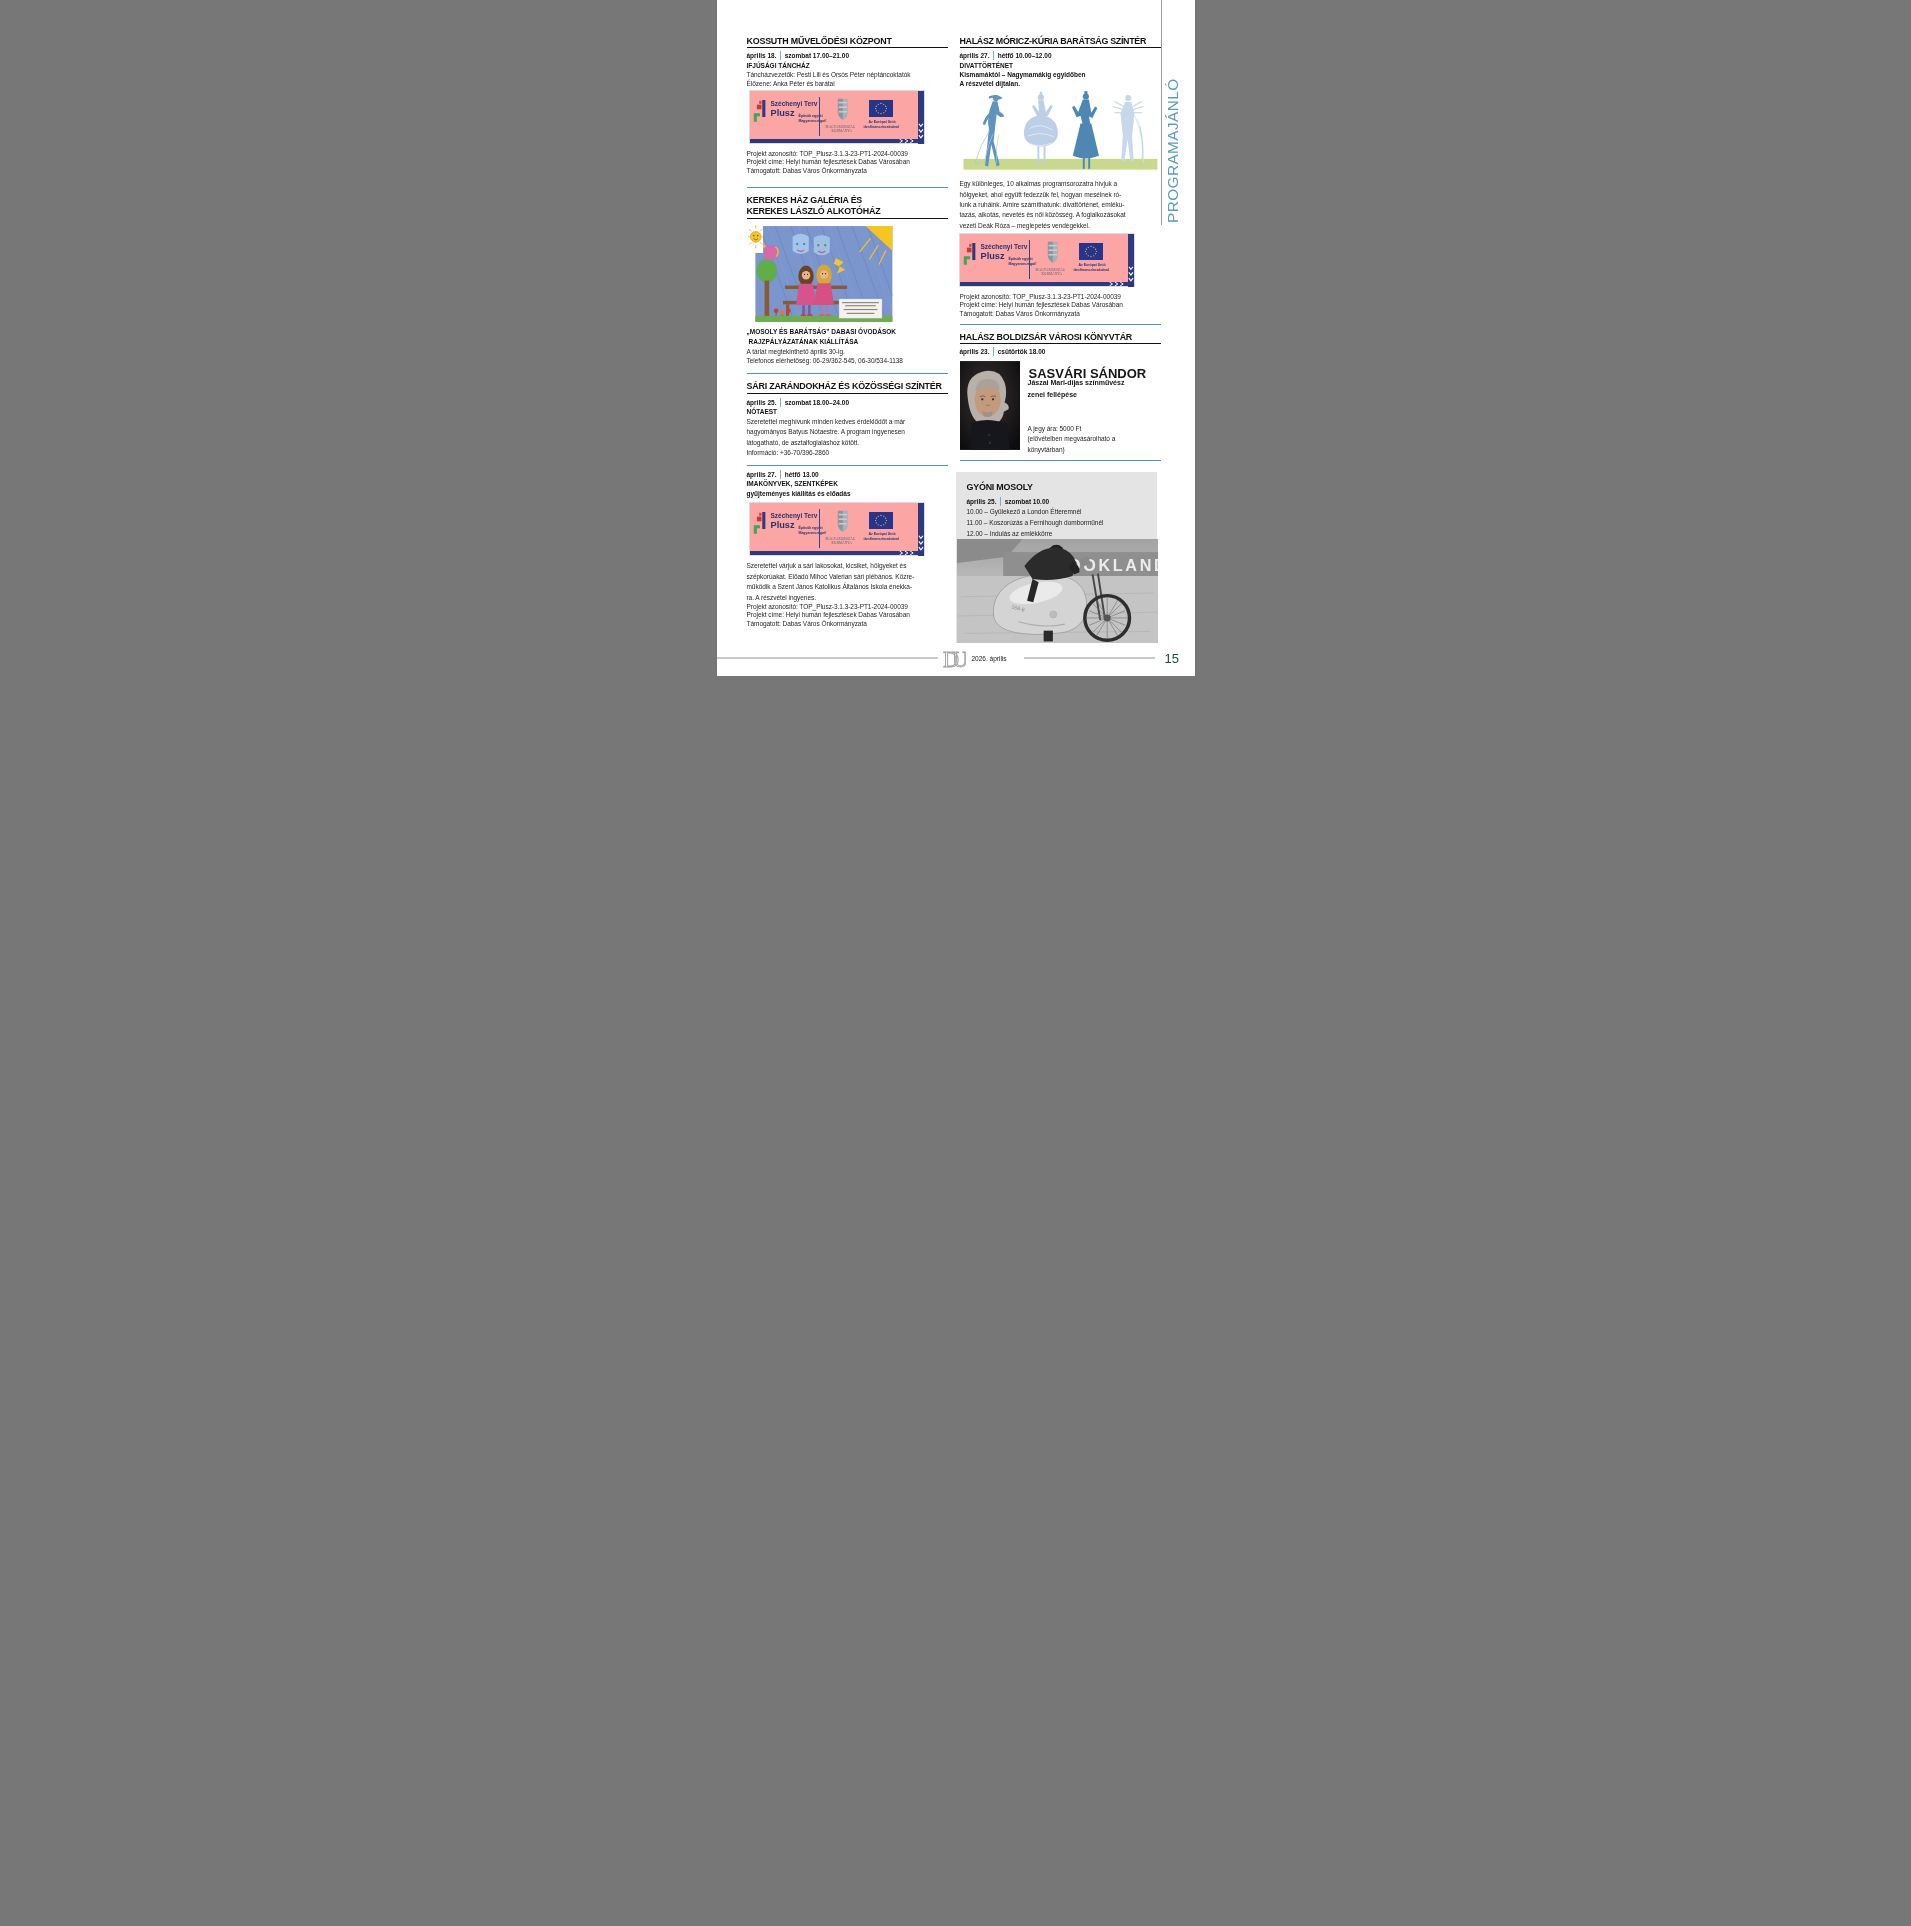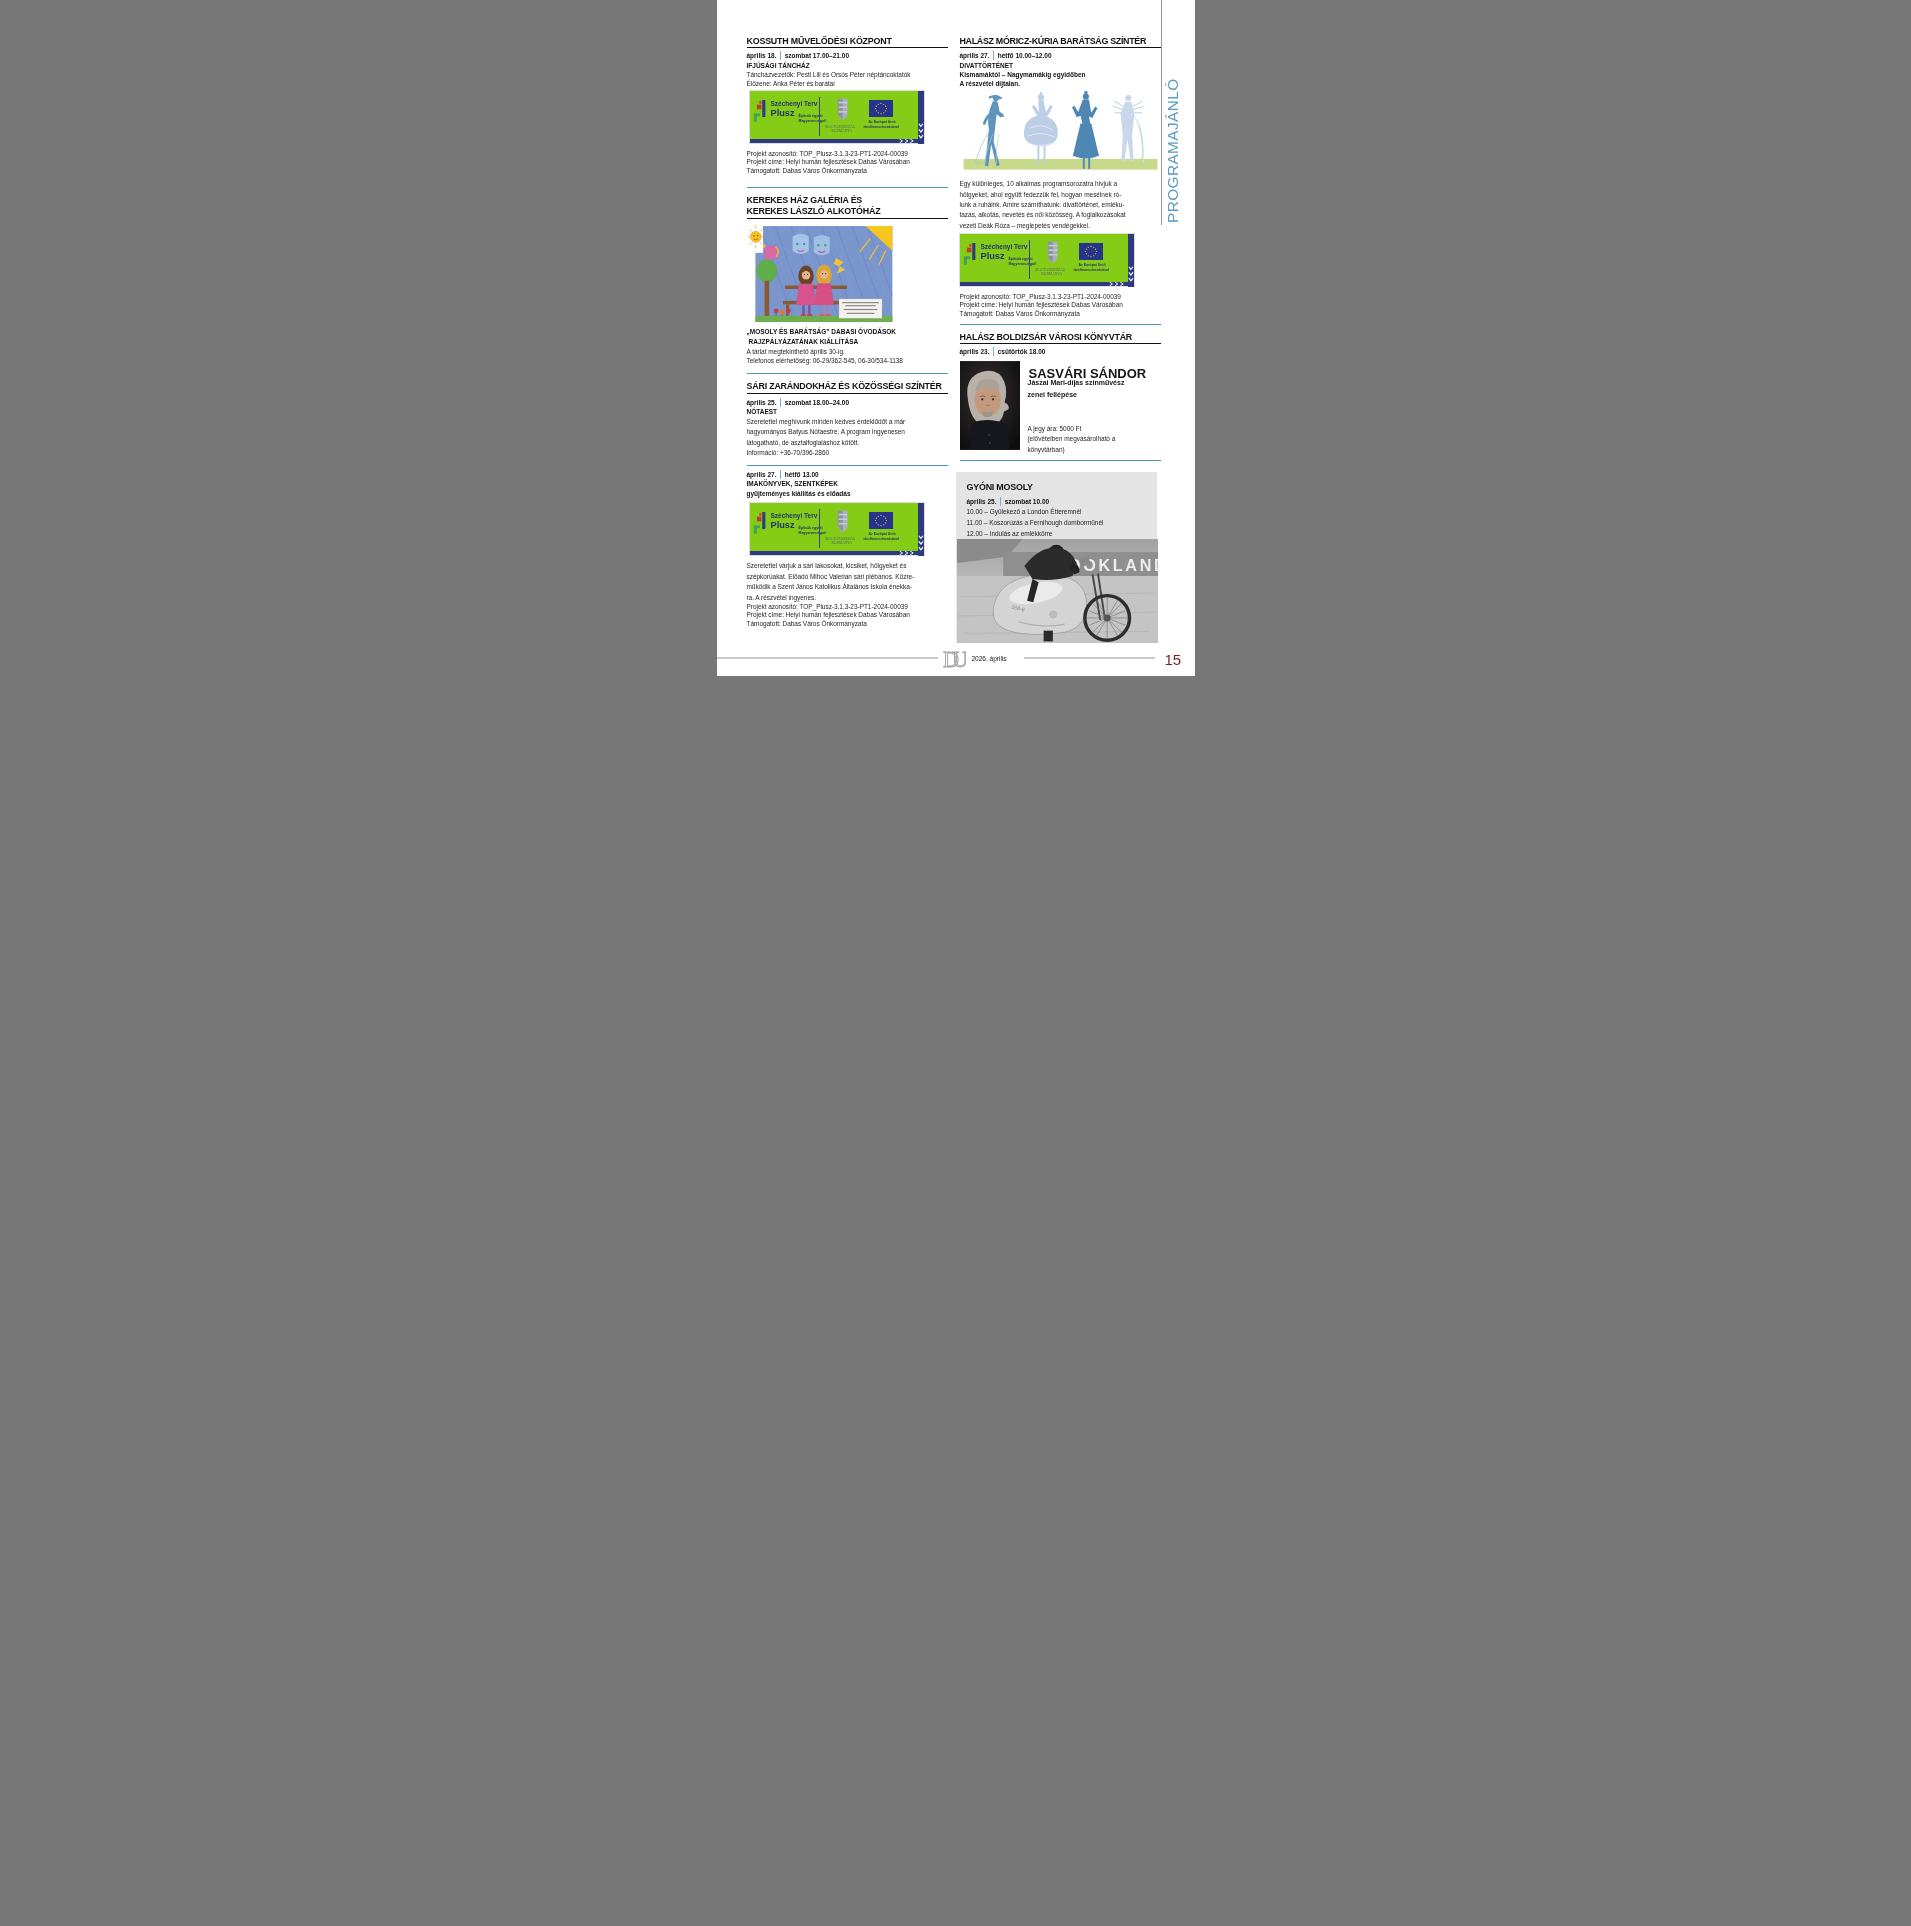--- a/index.html
+++ b/index.html
@@ -7,36 +7,36 @@
         font-family:"Liberation Sans",sans-serif;overflow:hidden;}
   .t{position:absolute;white-space:nowrap;color:#161616;}
   .h{font-size:8.9px;font-weight:700;letter-spacing:-0.2px;color:#111;}
   .b17{font-size:6.5px;font-weight:700;color:#111;}
   .l17{font-size:6.5px;font-weight:400;color:#1f1f1f;letter-spacing:-0.04px;}
   .rule{position:absolute;height:1.2px;background:#121212;}
   .brule{position:absolute;height:1.2px;background:#4e96c0;}
   .daterow{position:absolute;display:flex;align-items:center;gap:3.5px;}
   .daterow .d{font-size:6.5px;font-weight:700;color:#111;white-space:nowrap;}
   .dbar{width:1.2px;height:8.5px;background:#79b0d2;}
-  .banner{position:absolute;width:176px;height:54px;background:#84cc16;border:0.4px solid #dcdcdc;box-sizing:border-box;}
+  .banner{position:absolute;width:176px;height:54px;background:#fca5a5;border:0.4px solid #dcdcdc;box-sizing:border-box;}
   .banner .navybar{position:absolute;left:0;right:0;bottom:0;height:3.9px;background:#2d3a80;}
   .banner .stripe{position:absolute;right:0;top:0;width:5.8px;height:53px;background:#2d3a80;}
   .banner .bt{position:absolute;white-space:nowrap;color:#27336e;}
   .banner .st1{left:21px;top:9.2px;font-size:6.5px;font-weight:700;}
   .banner .st2{left:21px;top:17.3px;font-size:9.2px;font-weight:700;}
   .banner .sub{font-size:3.5px;font-weight:700;}
   .banner .vd{position:absolute;left:69px;top:6.2px;width:0.8px;height:39px;background:#36457f;}
   .banner .gv{font-size:3.3px;color:#55606f;font-family:"Liberation Serif",serif;letter-spacing:0.2px;}
   .banner .eu{font-size:3.5px;font-weight:700;}
   .graybox{position:absolute;background:#e4e4e4;}
   .side-label{position:absolute;left:447px;top:223px;transform:rotate(-90deg);transform-origin:0 0;
               width:186px;font-size:15.4px;letter-spacing:0.4px;color:#5b9cc0;font-weight:400;white-space:nowrap;}
   .vbar{position:absolute;left:444px;top:0;width:0.8px;height:225px;background:#9a9a9a;}
   .fline{position:absolute;height:1.5px;background:#c9c9c9;}
-  .pagenum{position:absolute;left:448px;top:651px;font-size:15px;color:#7f1d1d;}
+  .pagenum{position:absolute;left:448px;top:651px;font-size:13px;color:#14532d;}
   svg{display:block;}
 </style>
 </head>
 <body>
 
 <div class="page">
 
   <div class="vbar"></div>
   <div class="side-label">PROGRAMAJÁNLÓ</div>
 

